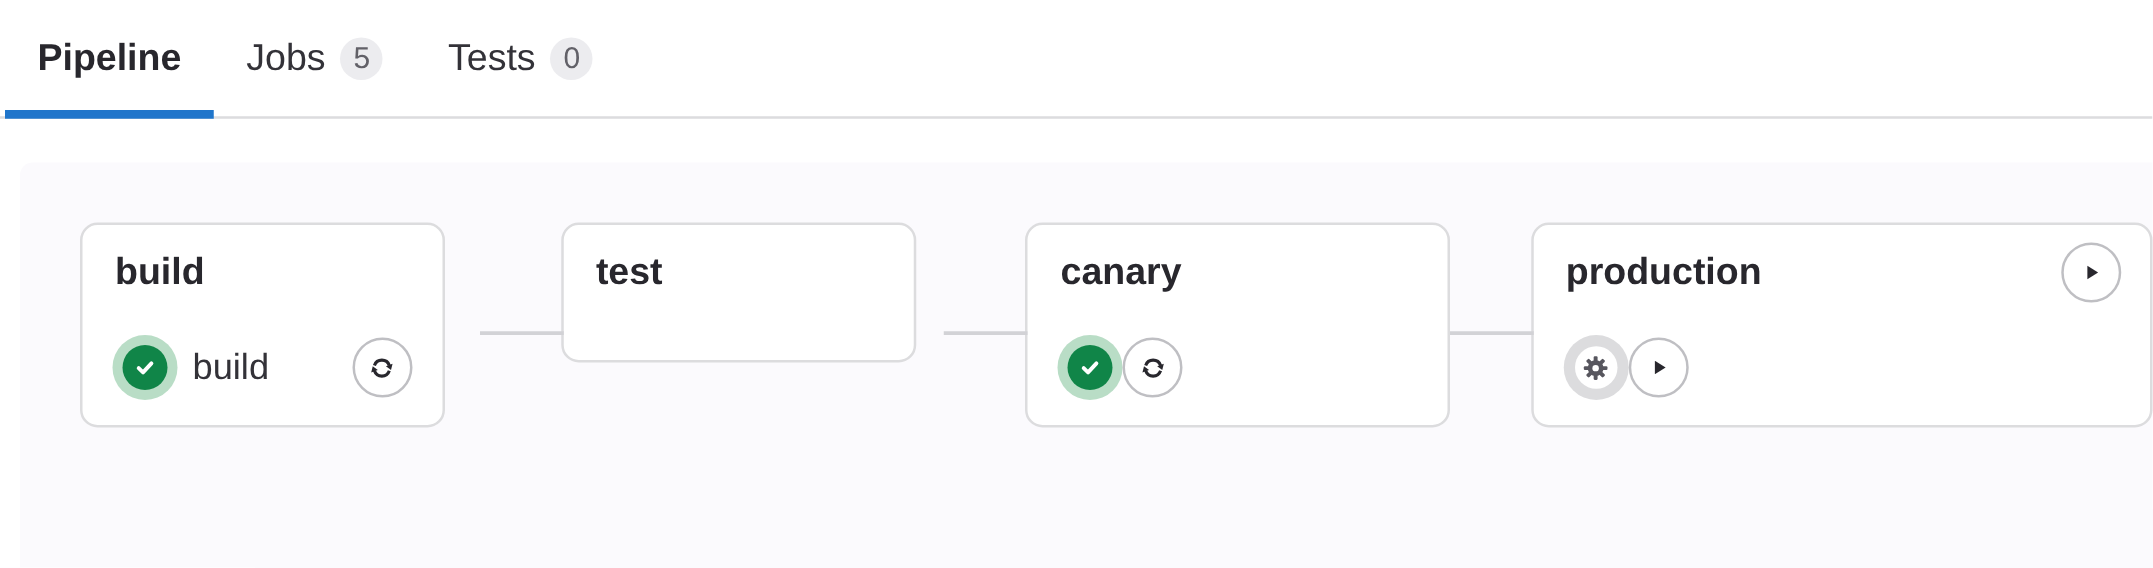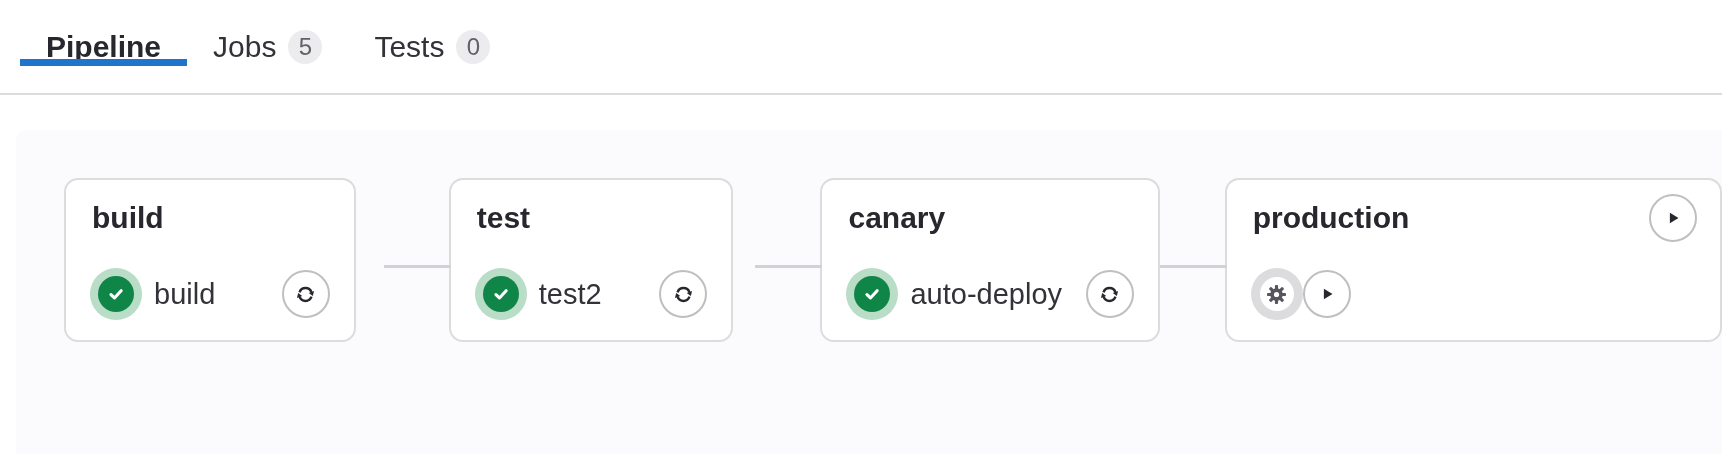--- a/index.html
+++ b/index.html
@@ -1,21 +1,21 @@
 <!DOCTYPE html>
 <html><head>
 <meta charset="utf-8">
 <style>
   * { margin:0; padding:0; box-sizing:border-box; }
   html,body { width:1722px; height:454px; overflow:hidden; background:#fff;
     font-family:"Liberation Sans","DejaVu Sans",sans-serif; -webkit-font-smoothing:antialiased; }
 
   
   .tabbar { position:relative; height:95px; border-bottom:2px solid #dcdcde; background:#fff; }
-  .tabs { display:flex; height:93px; padding-left:20px; list-style:none;align-items:center; }
+  .tabs { display:flex; height:93px; padding-left:4px; list-style:none; }
   .tab { position:relative; display:flex; align-items:center; gap:12px;
          padding:0 26px; font-size:30px; color:#333238; cursor:pointer; }
   .tab.active { font-weight:bold; color:#28272d; }
   .tab.active .underline { position:absolute; left:0; right:0; bottom:-2px; height:7px;
          background:#1f75cb; }
   .badge { display:inline-flex; align-items:center; justify-content:center;
          min-width:34px; height:34px; padding:0 8px; border-radius:17px;
          background:#ececef; color:#626168; font-size:24px; font-weight:normal; }
 
   
@@ -107,59 +107,36 @@
             </button>
           </div>
         </div>
       </div>
       <div class="stage" data-idx="1">
         <div class="connector"></div>
         <div class="stage-header">
           <div class="stage-title">test</div>
         </div>
         <div class="jobs">
-          <div class="job">
-            <span class="status success">
-              <span class="inner">
-                <svg width="22" height="22" viewBox="0 0 24 24">
-                  <path d="M6.5 12.6 L10.3 16.3 L17.6 8.4" fill="none" stroke="#fff" stroke-width="3.4" stroke-linecap="round" stroke-linejoin="round"></path>
-                </svg>
-              </span>
-            </span>
-            <span class="job-label">test2</span>
-            <button class="action-btn">
-              <span>
-                <svg width="27" height="27" viewBox="0 0 24 24">
-                  <g fill="none" stroke="#28272d" stroke-width="2.2">
-                    <path d="M6.7 10.1 A5.6 5.6 0 0 1 17.3 10.1"></path>
-                    <path d="M17.3 13.9 A5.6 5.6 0 0 1 6.7 13.9"></path>
-                  </g>
-                  <path d="M19.6 8.9 L14.9 10.6 L18.5 13.3 Z" fill="#28272d"></path>
-                  <path d="M4.4 15.1 L9.1 13.4 L5.5 10.7 Z" fill="#28272d"></path>
-                </svg>
-              </span>
-            </button>
-          </div>
         </div>
       </div>
       <div class="stage" data-idx="2">
         <div class="connector"></div>
         <div class="stage-header">
           <div class="stage-title">canary</div>
         </div>
         <div class="jobs">
           <div class="job">
             <span class="status success">
               <span class="inner">
                 <svg width="22" height="22" viewBox="0 0 24 24">
                   <path d="M6.5 12.6 L10.3 16.3 L17.6 8.4" fill="none" stroke="#fff" stroke-width="3.4" stroke-linecap="round" stroke-linejoin="round"></path>
                 </svg>
               </span>
             </span>
-            <span class="job-label">auto-deploy</span>
             <button class="action-btn">
               <span>
                 <svg width="27" height="27" viewBox="0 0 24 24">
                   <g fill="none" stroke="#28272d" stroke-width="2.2">
                     <path d="M6.7 10.1 A5.6 5.6 0 0 1 17.3 10.1"></path>
                     <path d="M17.3 13.9 A5.6 5.6 0 0 1 6.7 13.9"></path>
                   </g>
                   <path d="M19.6 8.9 L14.9 10.6 L18.5 13.3 Z" fill="#28272d"></path>
                   <path d="M4.4 15.1 L9.1 13.4 L5.5 10.7 Z" fill="#28272d"></path>
                 </svg>

